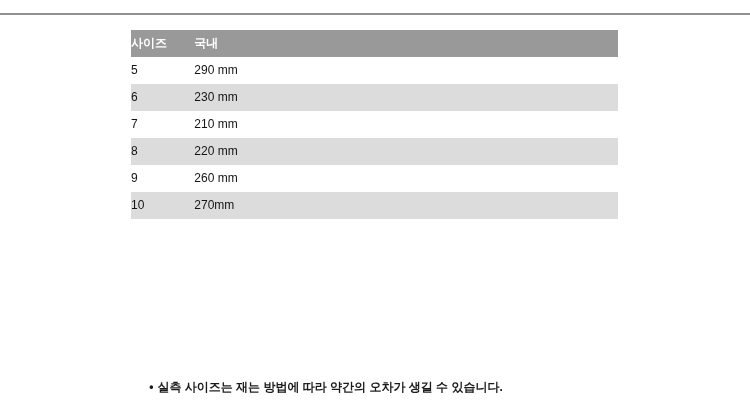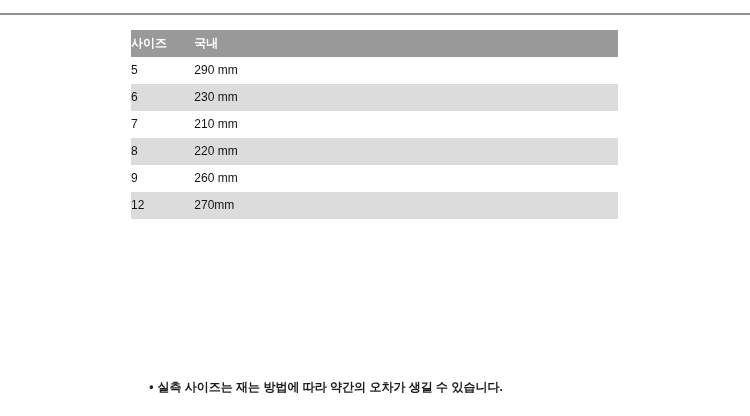--- a/index.html
+++ b/index.html
@@ -100,21 +100,21 @@
     </tr>
     <tr>
       <td>8</td>
       <td>220 mm</td>
     </tr>
     <tr>
       <td>9</td>
       <td>260 mm</td>
     </tr>
     <tr>
-      <td>12</td>
+      <td>10</td>
       <td>270mm</td>
     </tr>
     <tr>
       <td></td>
       <td></td>
     </tr>
   </tbody>
 </table>
 
 <div class="footer-note">

